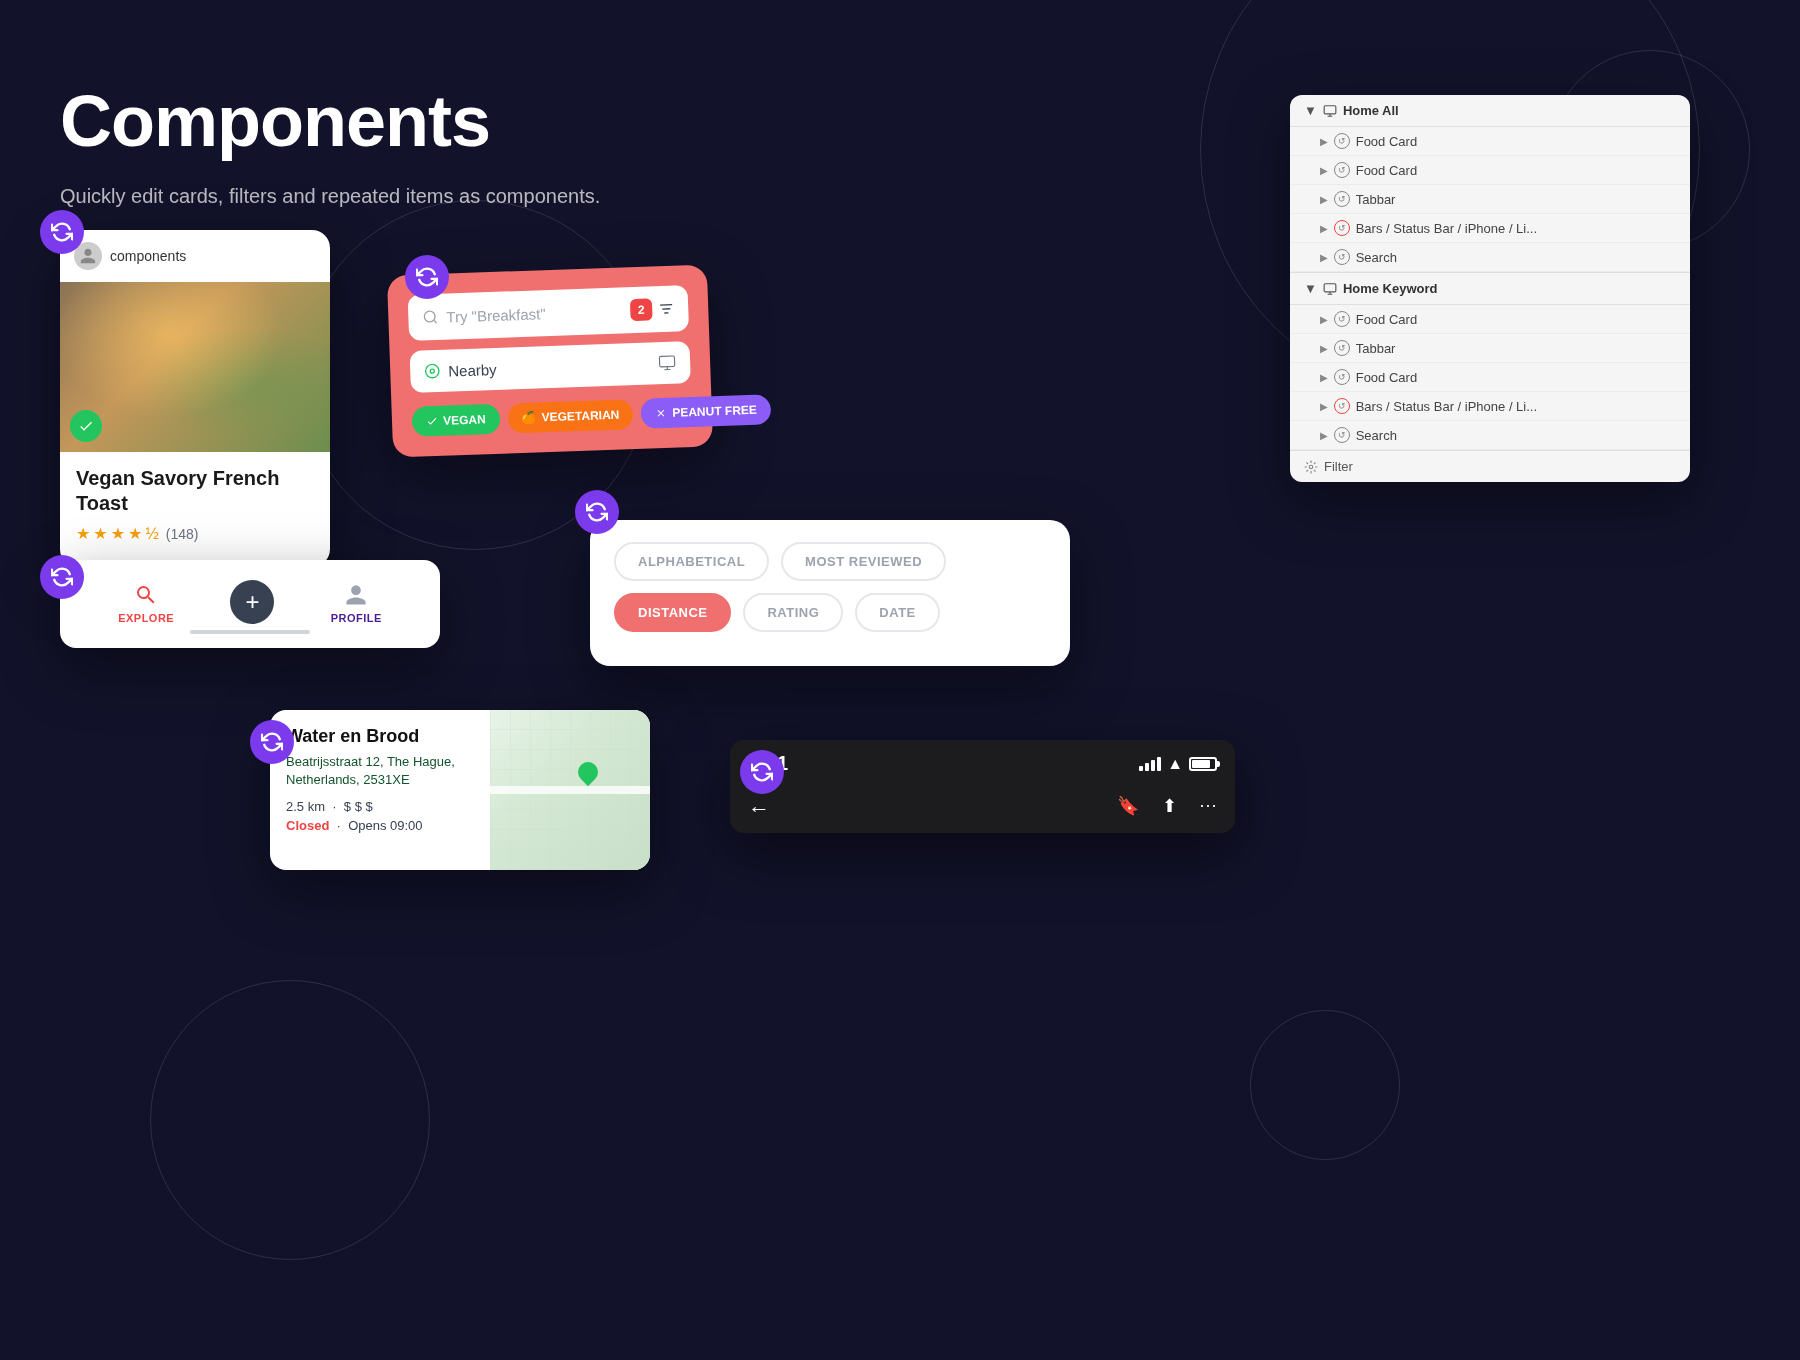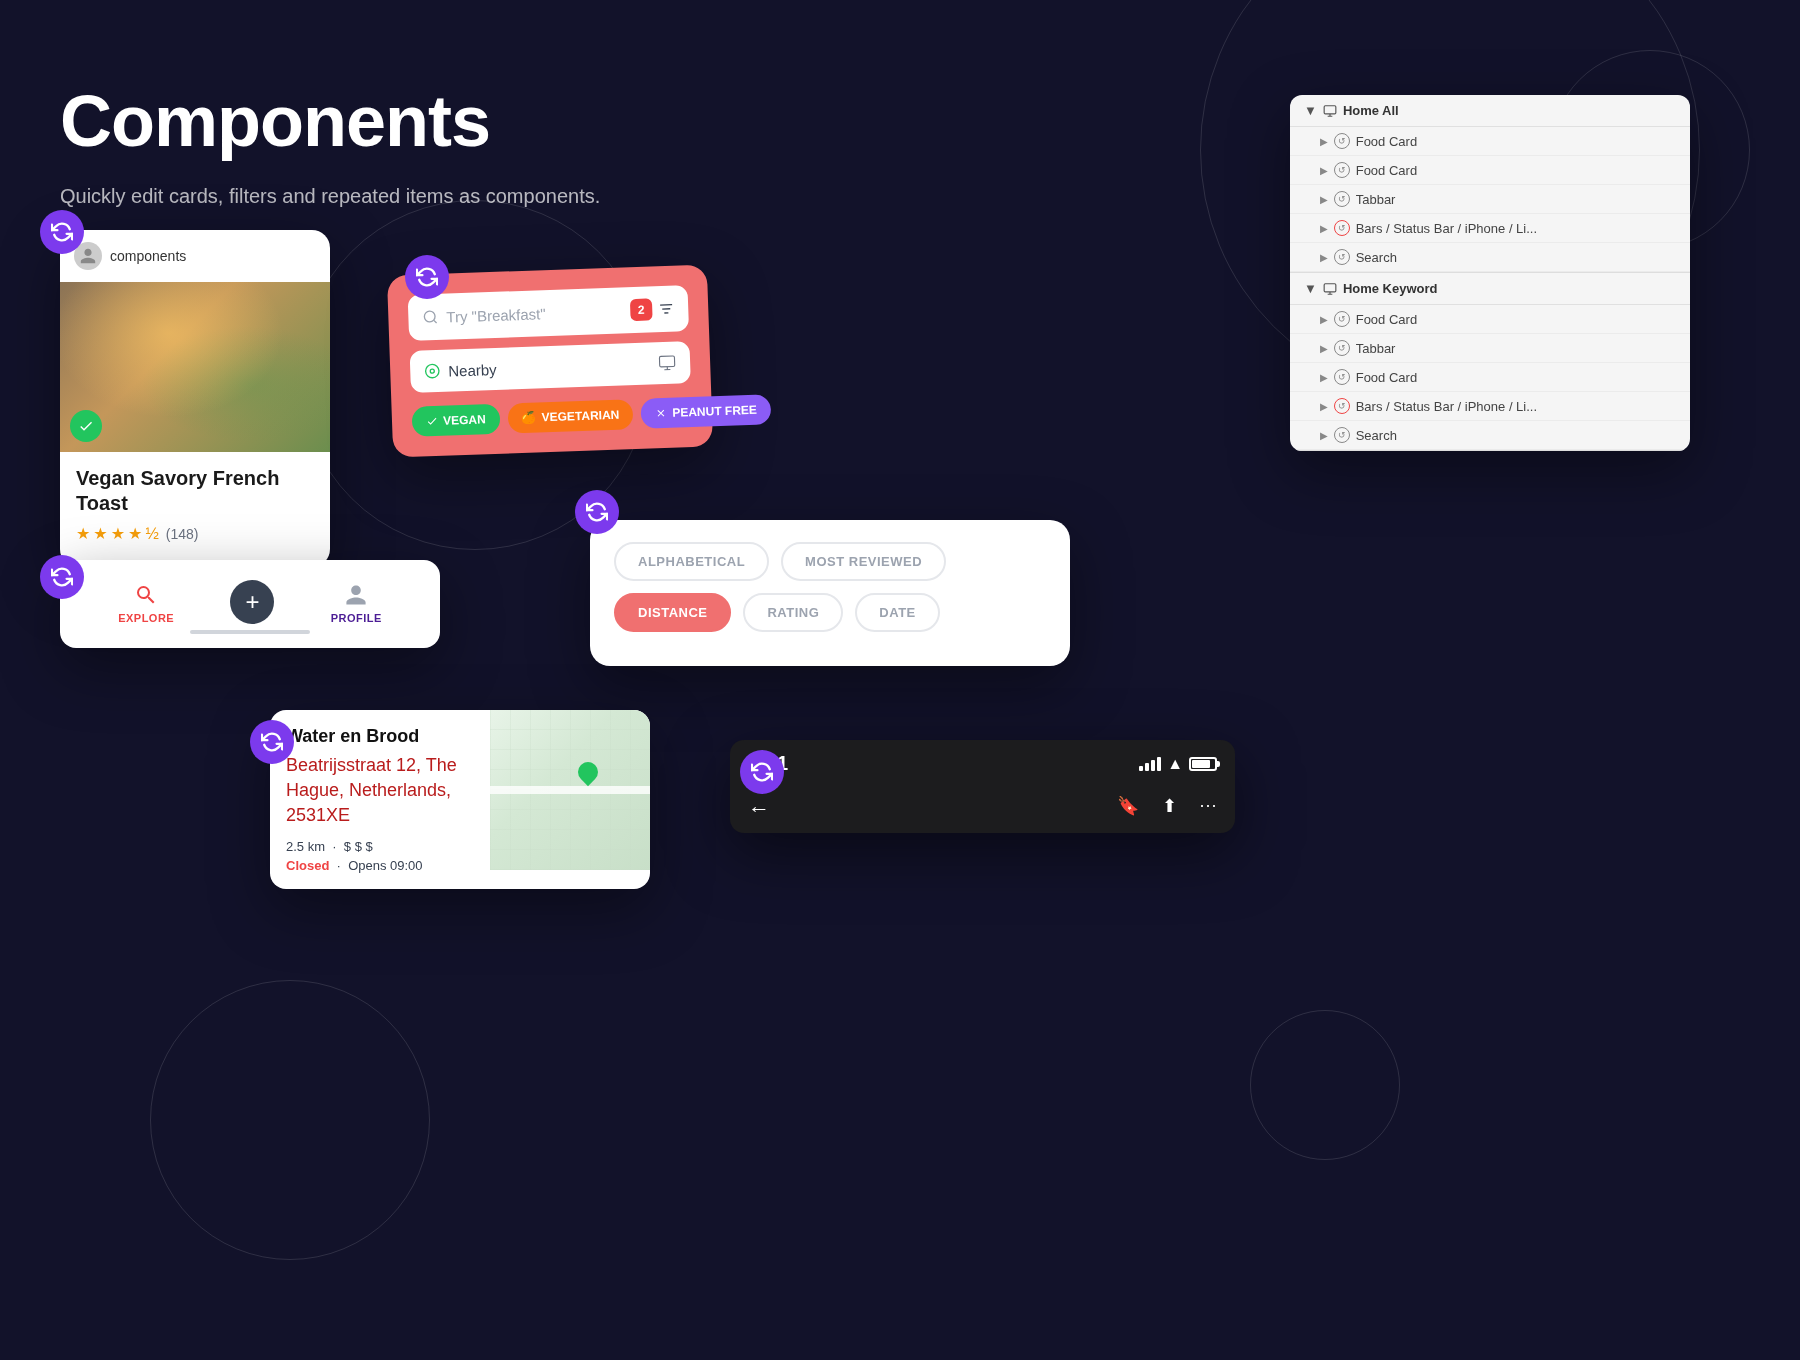--- a/index.html
+++ b/index.html
@@ -369,22 +369,22 @@
       padding: 16px;
       flex: 1;
     }
     .map-place-name {
       font-size: 18px;
       font-weight: 700;
       color: #111;
       margin-bottom: 6px;
     }
     .map-address {
-      font-size: 18px;
-      color: #b91c1c;
+      font-size: 13px;
+      color: #14532d;
       line-height: 1.4;
       margin-bottom: 10px;
     }
     .map-details {
       font-size: 13px;
       color: #374151;
       margin-bottom: 4px;
     }
     .map-status {
       font-size: 13px;
@@ -674,20 +674,27 @@
     <div class="nav-icon nav-icon-red" style="border-color:#ef4444;">↺</div>
     <span>Bars / Status Bar / iPhone / Li...</span>
   </div>
   <div class="nav-item">
     <span class="nav-arrow">▶</span>
     <div class="nav-icon">↺</div>
     <span>Search</span>
   </div>
 
   <div class="nav-divider"></div>
+  <div class="nav-filter-row">
+    <svg width="14" height="14" viewBox="0 0 24 24" fill="none" stroke="#888" stroke-width="2">
+        <circle cx="12" cy="12" r="3"></circle>
+        <path d="M12 1v4M12 19v4M4.22 4.22l2.83 2.83M16.95 16.95l2.83 2.83M1 12h4M19 12h4M4.22 19.78l2.83-2.83M16.95 7.05l2.83-2.83"></path>
+      </svg>
+    <span>Filter</span>
+  </div>
 </div>
 
 <div class="sync-icon" style="top:555px;left:40px;">
   <svg viewBox="0 0 24 24" fill="none" stroke="white" stroke-width="2.5" stroke-linecap="round" stroke-linejoin="round">
     <path d="M1 4v6h6M23 20v-6h-6"></path>
     <path d="M20.49 9A9 9 0 0 0 5.64 5.64L1 10m22 4-4.64 4.36A9 9 0 0 1 3.51 15"></path>
   </svg>
 </div>
 
 <div class="tabbar-card">

